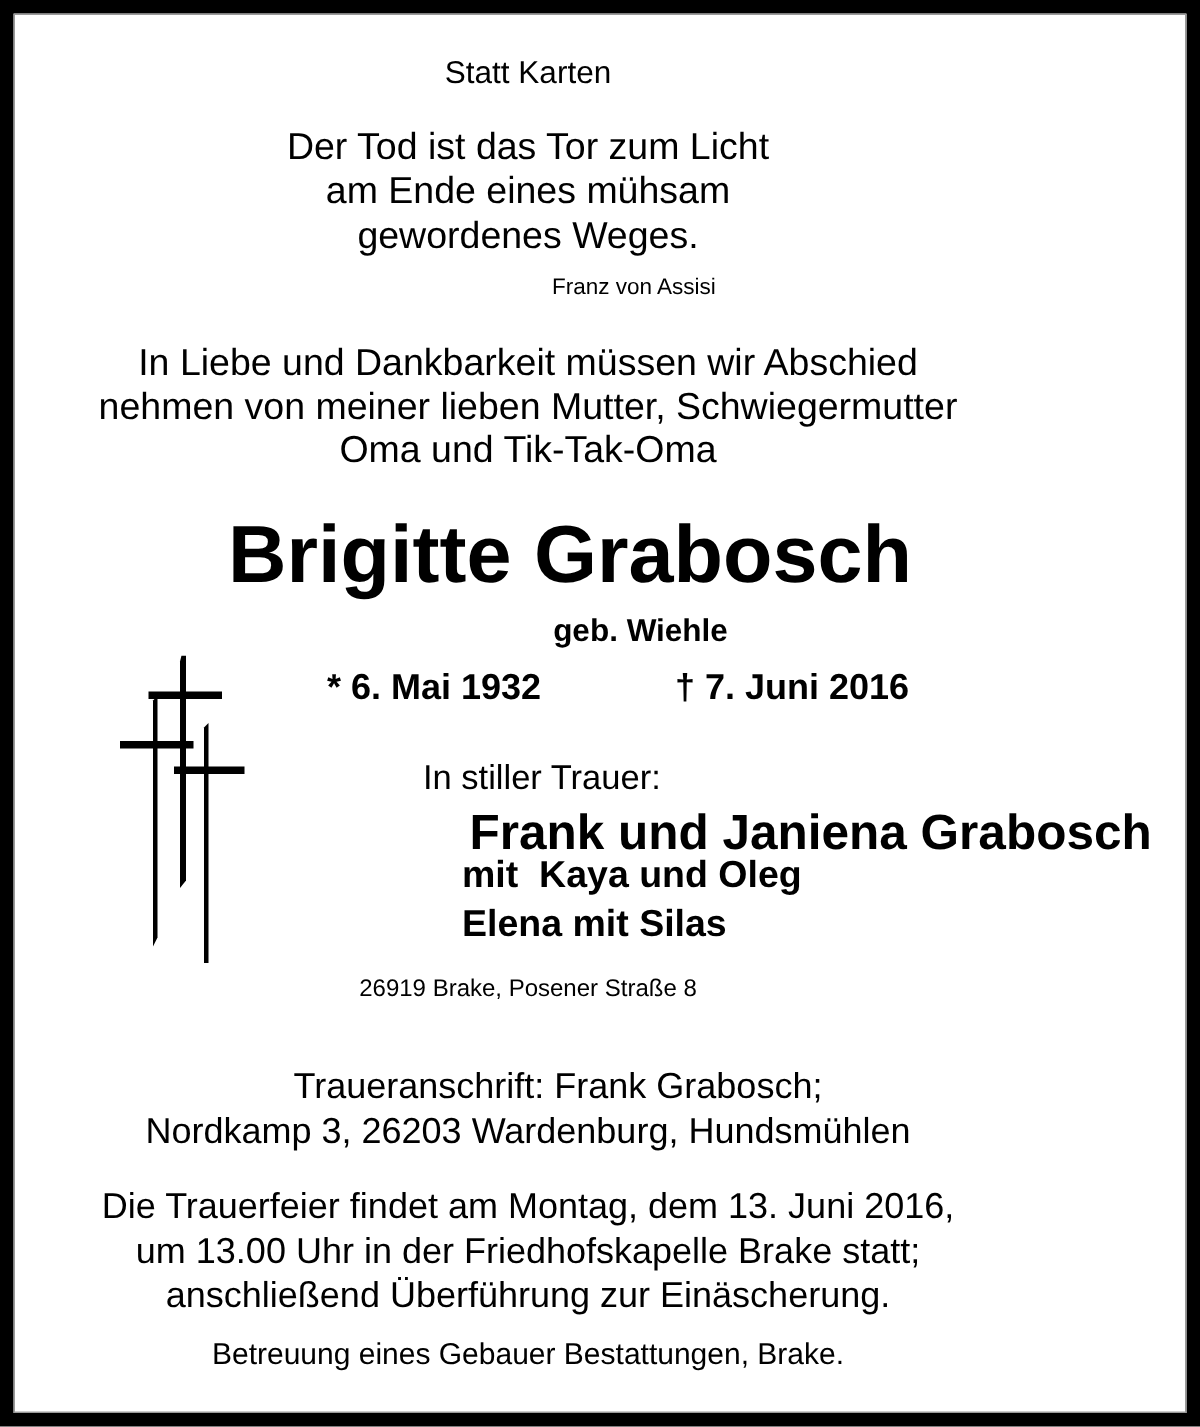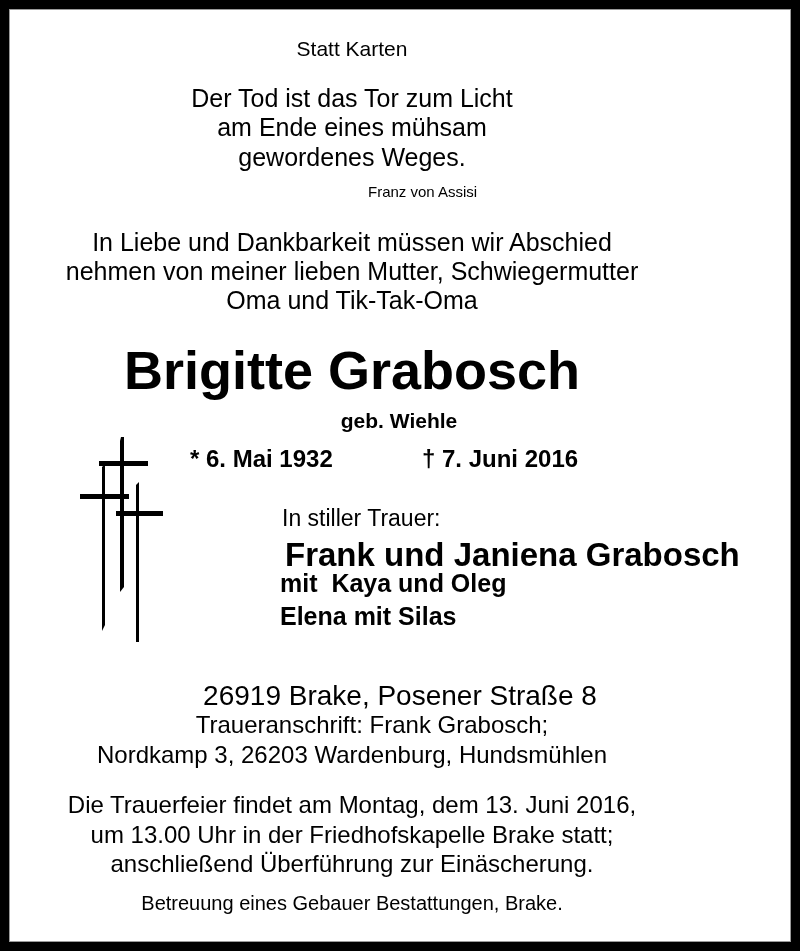--- a/index.html
+++ b/index.html
@@ -3,21 +3,21 @@
 <meta charset="utf-8">
 <style>
   html, body { margin: 0; padding: 0; }
   body { width: 800px; height: 951px; background: #000; position: relative; overflow: hidden;
          font-family: "Liberation Sans", sans-serif; color: #000; }
   .card { position: absolute; left: 9px; top: 9px; width: 782px; height: 933px; background: #fff;
           box-shadow: inset 0 0 0 1px #9a9a9a; }
   .t { position: absolute; left: 0; width: 704px; text-align: center; white-space: nowrap; line-height: 1; }
   .abs { position: absolute; white-space: nowrap; line-height: 1; }
   .n26 { font-size: 25px; }
-  .b { font-weight: bold; }
+  .b { font-weight: bold; padding-left: 28px; }
   .crosses { position: absolute; left: 76px; top: 437px; width: 90px; height: 205px; }
 </style>
 </head>
 <body>
 
 <div class="card"></div>
 
 <div class="t" style="top:38px;font-size:21px;">Statt Karten</div>
 
 <div>
@@ -49,21 +49,21 @@
   </g>
 </svg>
 
 <div>
   <div class="abs" style="left:282px;top:507px;font-size:23px;">In stiller Trauer:</div>
   <div class="abs b" style="left:285px;top:538px;font-size:33px;">Frank und Janiena Grabosch</div>
   <div class="abs b" style="left:280px;top:571px;font-size:25px;white-space:pre;">mit  Kaya und Oleg</div>
   <div class="abs b" style="left:280px;top:604px;font-size:25px;">Elena mit Silas</div>
 </div>
 
-<div class="t" style="top:682px;font-size:28px;margin-left:48px;">26919 Brake, Posener Straße 8</div>
+<div class="t" style="top:652px;font-size:16px;">26919 Brake, Posener Straße 8</div>
 
 <div>
   <div class="t" style="top:713px;font-size:24px;padding-left:20px;">Traueranschrift: Frank Grabosch;</div>
   <div class="t" style="top:743px;font-size:24px;">Nordkamp 3, 26203 Wardenburg, Hundsmühlen</div>
 </div>
 
 <div>
   <div class="t" style="top:793px;font-size:24px;">Die Trauerfeier findet am Montag, dem 13. Juni 2016,</div>
   <div class="t" style="top:823px;font-size:24px;">um 13.00 Uhr in der Friedhofskapelle Brake statt;</div>
   <div class="t" style="top:852px;font-size:24px;">anschließend Überführung zur Einäscherung.</div>

